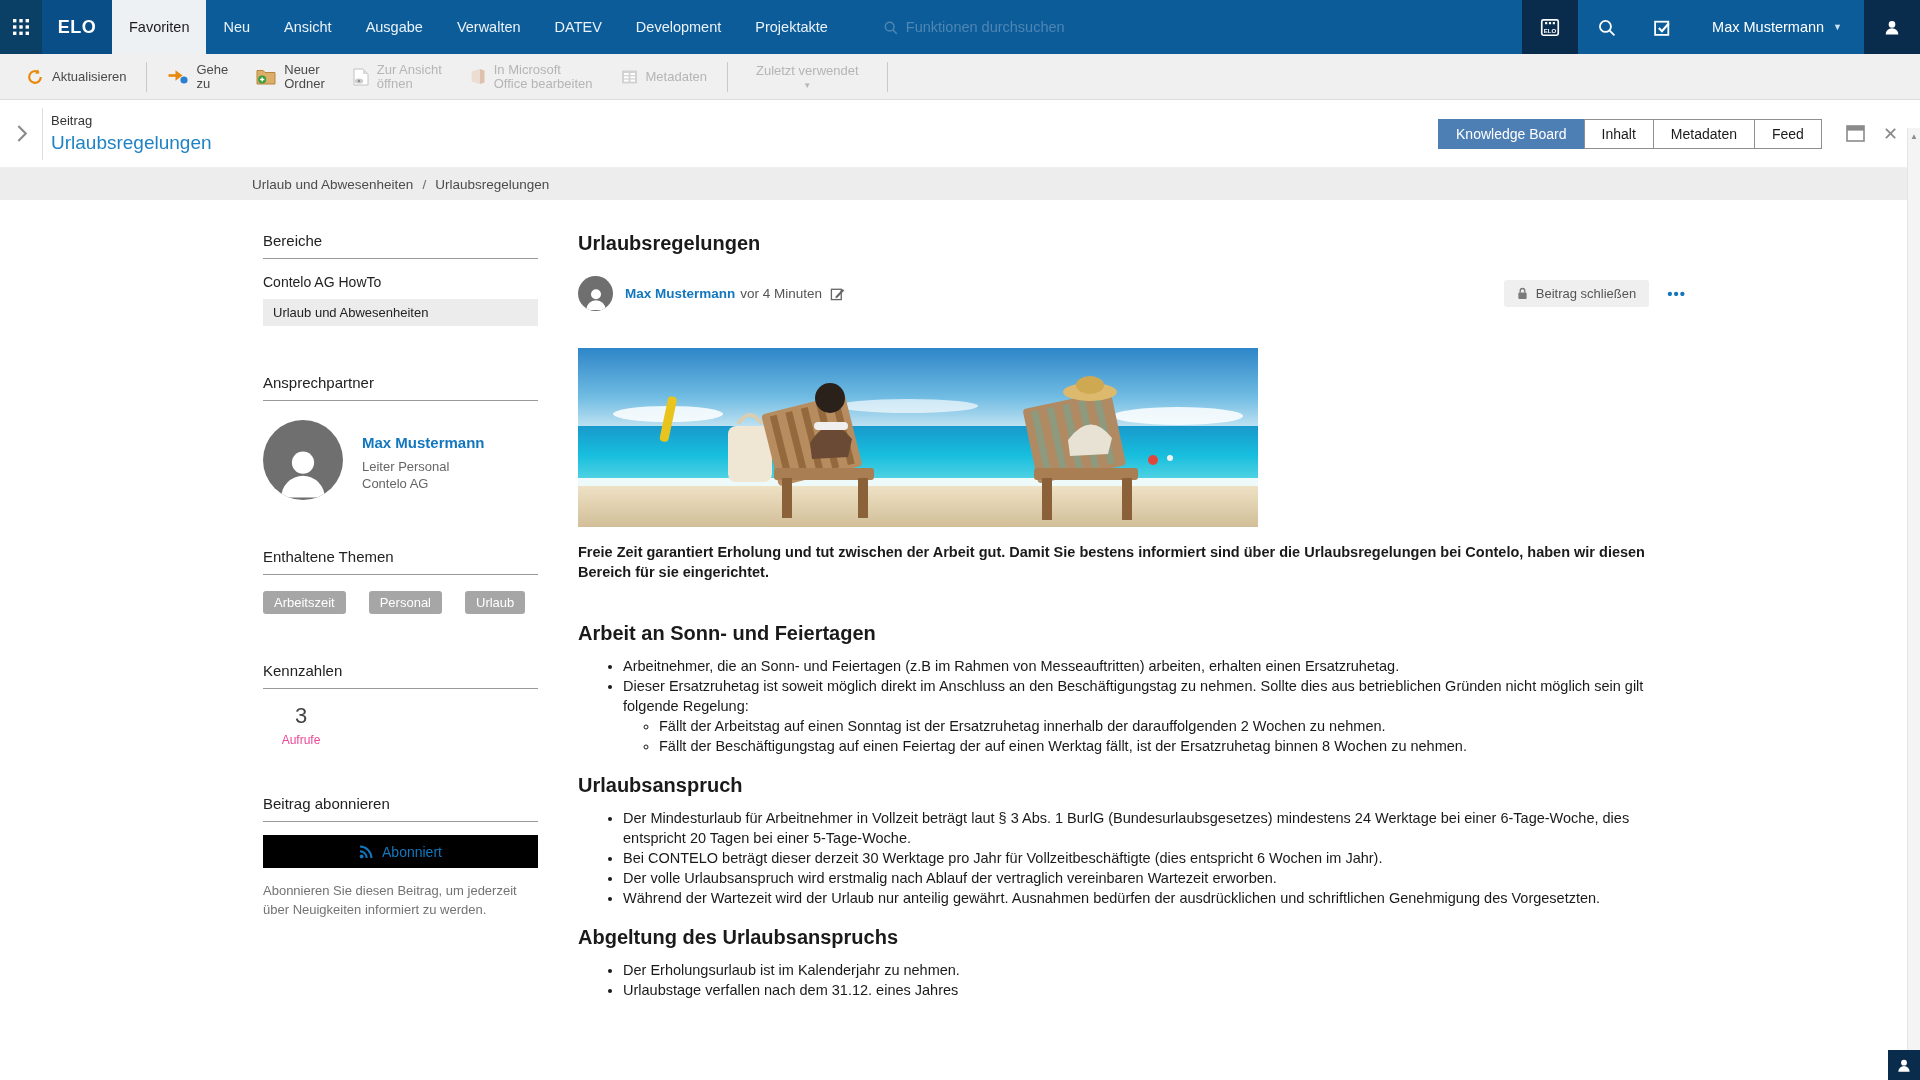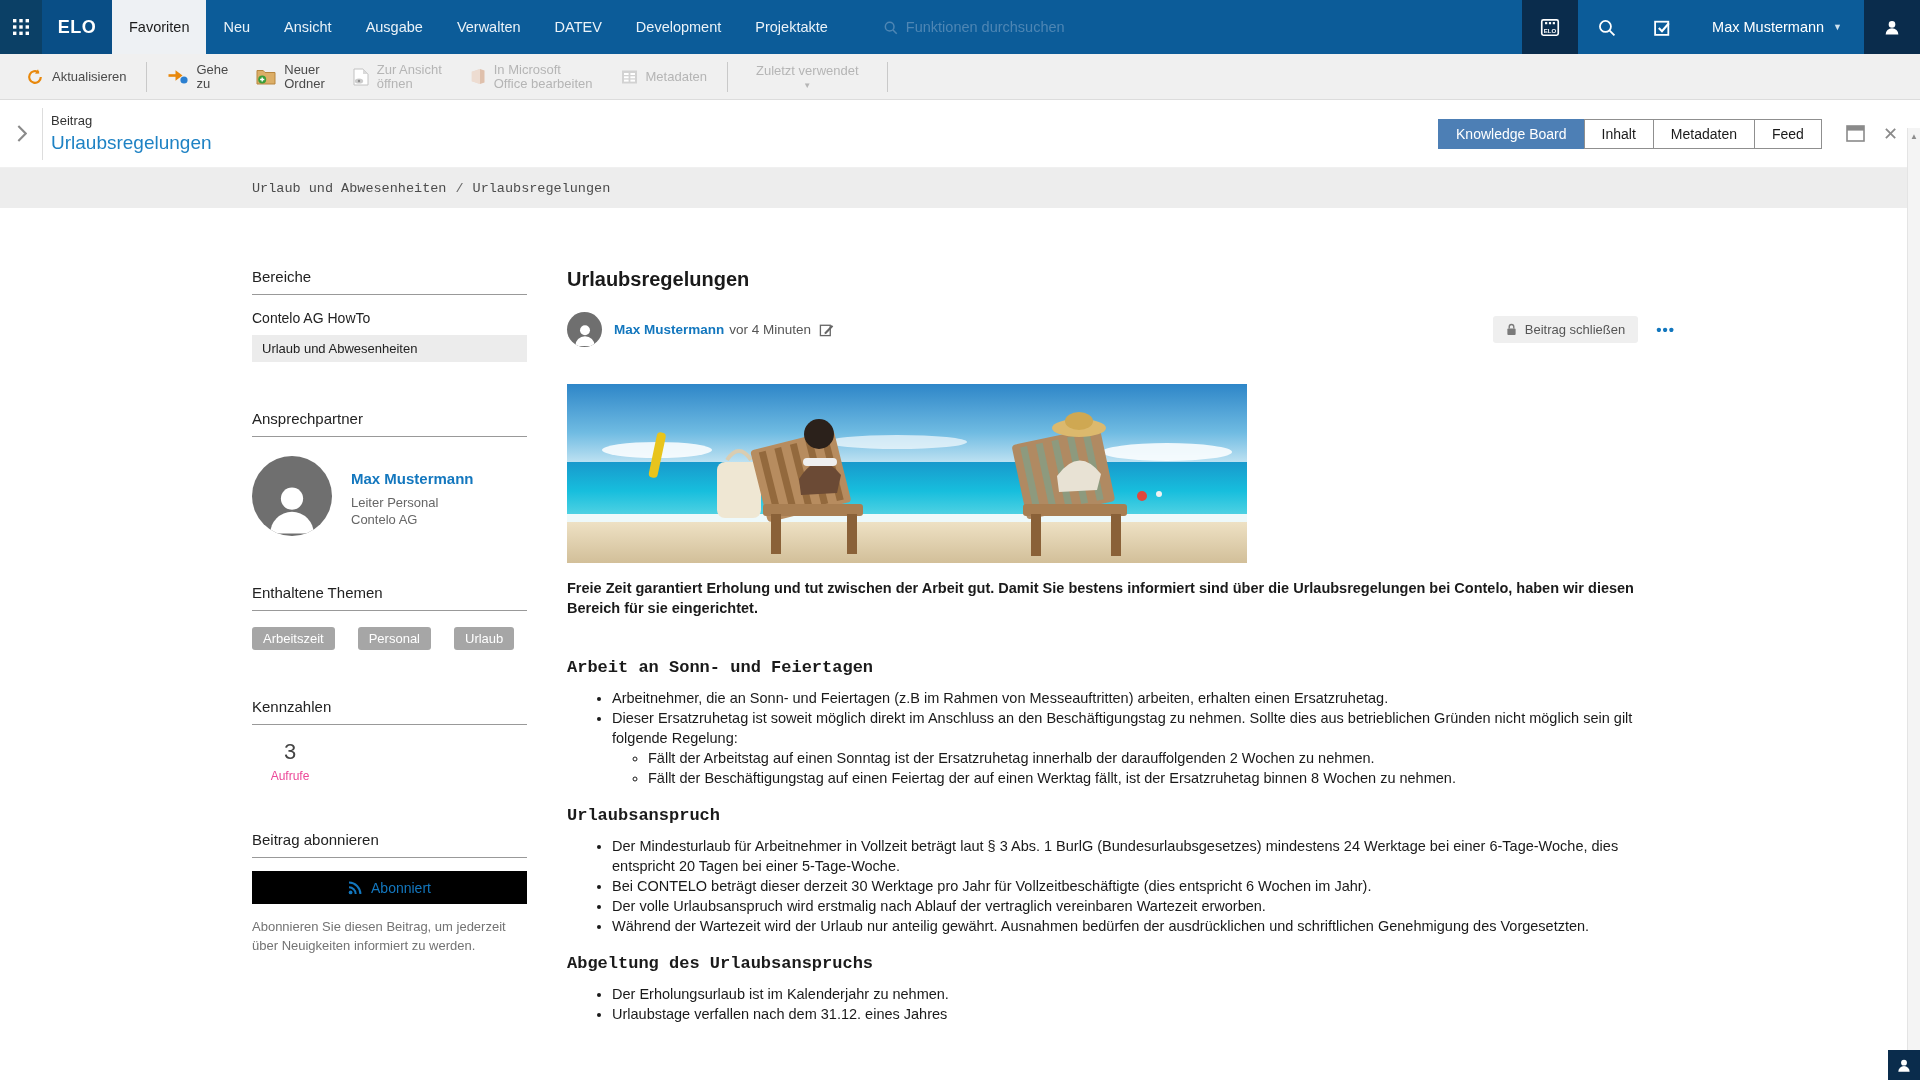--- a/index.html
+++ b/index.html
@@ -40,26 +40,26 @@
   .doc-type { font-size:13px; color:#333; margin-bottom:4px; }
   .doc-title { font-size:19px; color:#1e82c4; }
   .tabs { margin-left:auto; display:flex; }
   .tab { height:30px; line-height:28px; padding:0 17px; font-size:14px; border:1px solid #8f8f8f; background:#fff; color:#1a1a1a; margin-left:-1px; cursor:pointer; }
   .tab.active { background:#4d7fb5; border-color:#4d7fb5; color:#fff; }
   .hdr-icons { display:flex; align-items:center; gap:18px; margin:0 22px 0 24px; }
   .hdr-icon { cursor:pointer; display:flex; align-items:center; color:#8a8a8a; }
   .close-x { font-size:18px; color:#8a8a8a; }
 
   
-  .crumbbar { height:40px; background:#ededed; display:flex; align-items:center; padding-left:252px; font-size:13.5px; color:#4c4c4c;font-family:Liberation Mono, monospace; }
+  .crumbbar { height:32px; background:#ededed; display:flex; align-items:center; padding-left:252px; font-size:13.5px; color:#4c4c4c; }
   .bc-sep { margin:0 9px; color:#6a6a6a; }
   .bc-item { cursor:pointer; }
 
   
-  .content { display:flex; padding:60px 0 0 252px; }
+  .content { display:flex; padding:32px 0 0 252px;margin-left:11px; }
 
   
   .sidebar { width:275px; margin-right:40px; flex:none; }
   .sb-section { margin-bottom:48px; }
   .sb-heading { font-size:15px; color:#222; padding-bottom:9px; border-bottom:1px solid #999; }
   .sb-group-label { font-size:14px; color:#222; margin:15px 0 9px; }
   .sb-selected { background:#ececec; font-size:13px; color:#222; padding:6px 10px; cursor:pointer; }
   .contact { display:flex; margin-top:19px; }
   .avatar-big { width:80px; height:80px; border-radius:50%; background:#6f6f6f; flex:none; display:flex; align-items:flex-end; justify-content:center; overflow:hidden; }
   .contact-info { margin-left:19px; padding-top:14px; }
@@ -81,21 +81,21 @@
   .author-name { font-size:13.5px; font-weight:bold; color:#1377be; margin-left:12px; cursor:pointer; }
   .author-time { font-size:13.5px; color:#555; margin-left:5px; }
   .edit-icon { margin-left:8px; cursor:pointer; display:flex; }
   .author-actions { margin-left:auto; display:flex; align-items:center; }
   .close-post-btn { background:#efefef; border-radius:3px; padding:6px 13px; display:flex; align-items:center; gap:8px; font-size:13px; color:#555; cursor:pointer; }
   .more-btn { color:#1377be; font-size:15px; font-weight:bold; letter-spacing:1px; margin-left:18px; cursor:pointer; }
   .hero { margin-top:37px; width:680px; height:179px; }
   .hero svg { display:block; width:680px; height:179px; }
   .intro { margin-top:15px; font-size:14.5px; font-weight:bold; line-height:20px; }
   .article-sections { margin-top:40px; }
-  .sec-heading { font-size:17px; font-weight:bold; margin:18px 0 0;font-family:Liberation Mono, monospace; }
+  .sec-heading { font-size:20px; font-weight:bold; margin:18px 0 0; }
   .bullets { margin:11px 0 0; padding-left:45px; }
   .bullets li { font-size:14.5px; line-height:20px; }
   .sub-bullets { list-style:circle; padding-left:36px; margin:0; }
 
   
   .scrollbar { position:absolute; top:128px; right:0; bottom:0; width:13px; background:#f4f4f4; border-left:1px solid #e4e4e4; display:flex; justify-content:center; cursor:pointer; }
   .scroll-up { font-size:8px; color:#8d8d8d; margin-top:4px; }
   .corner-user { position:absolute; right:0; bottom:0; width:32px; height:30px; background:#0a2c4c; display:flex; align-items:center; justify-content:center; z-index:20; cursor:pointer; }
 </style>
 </head>

